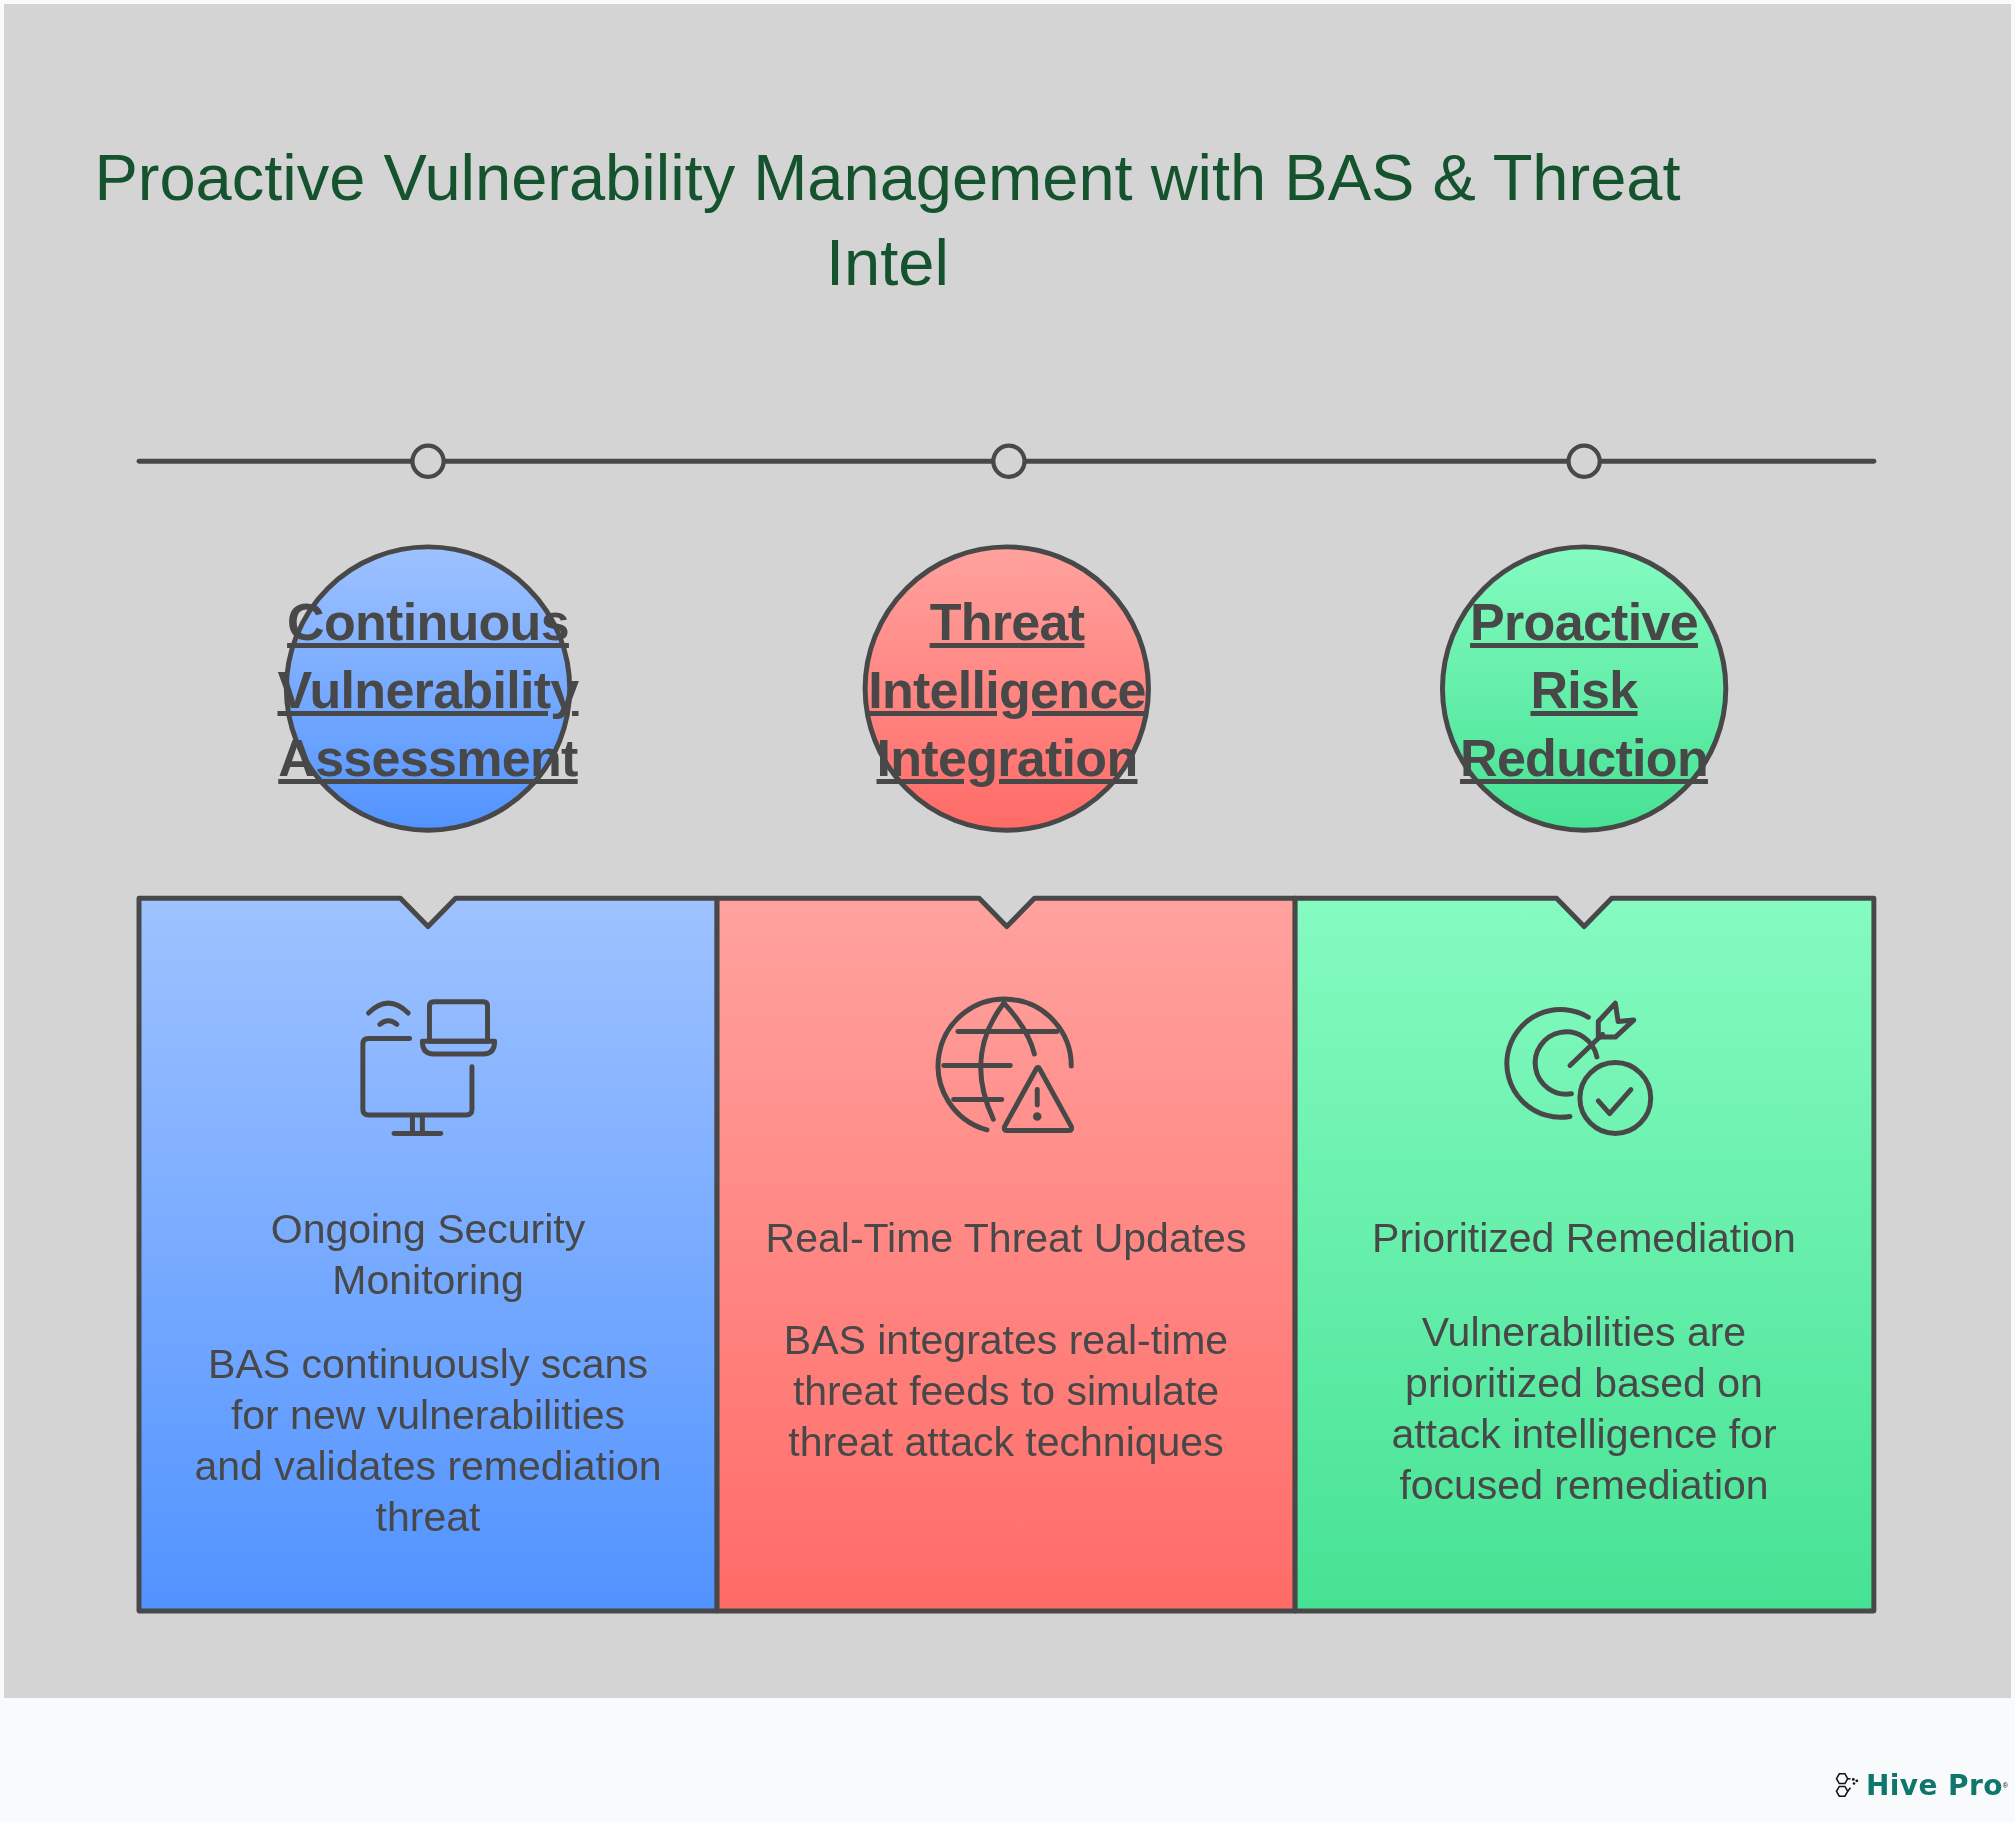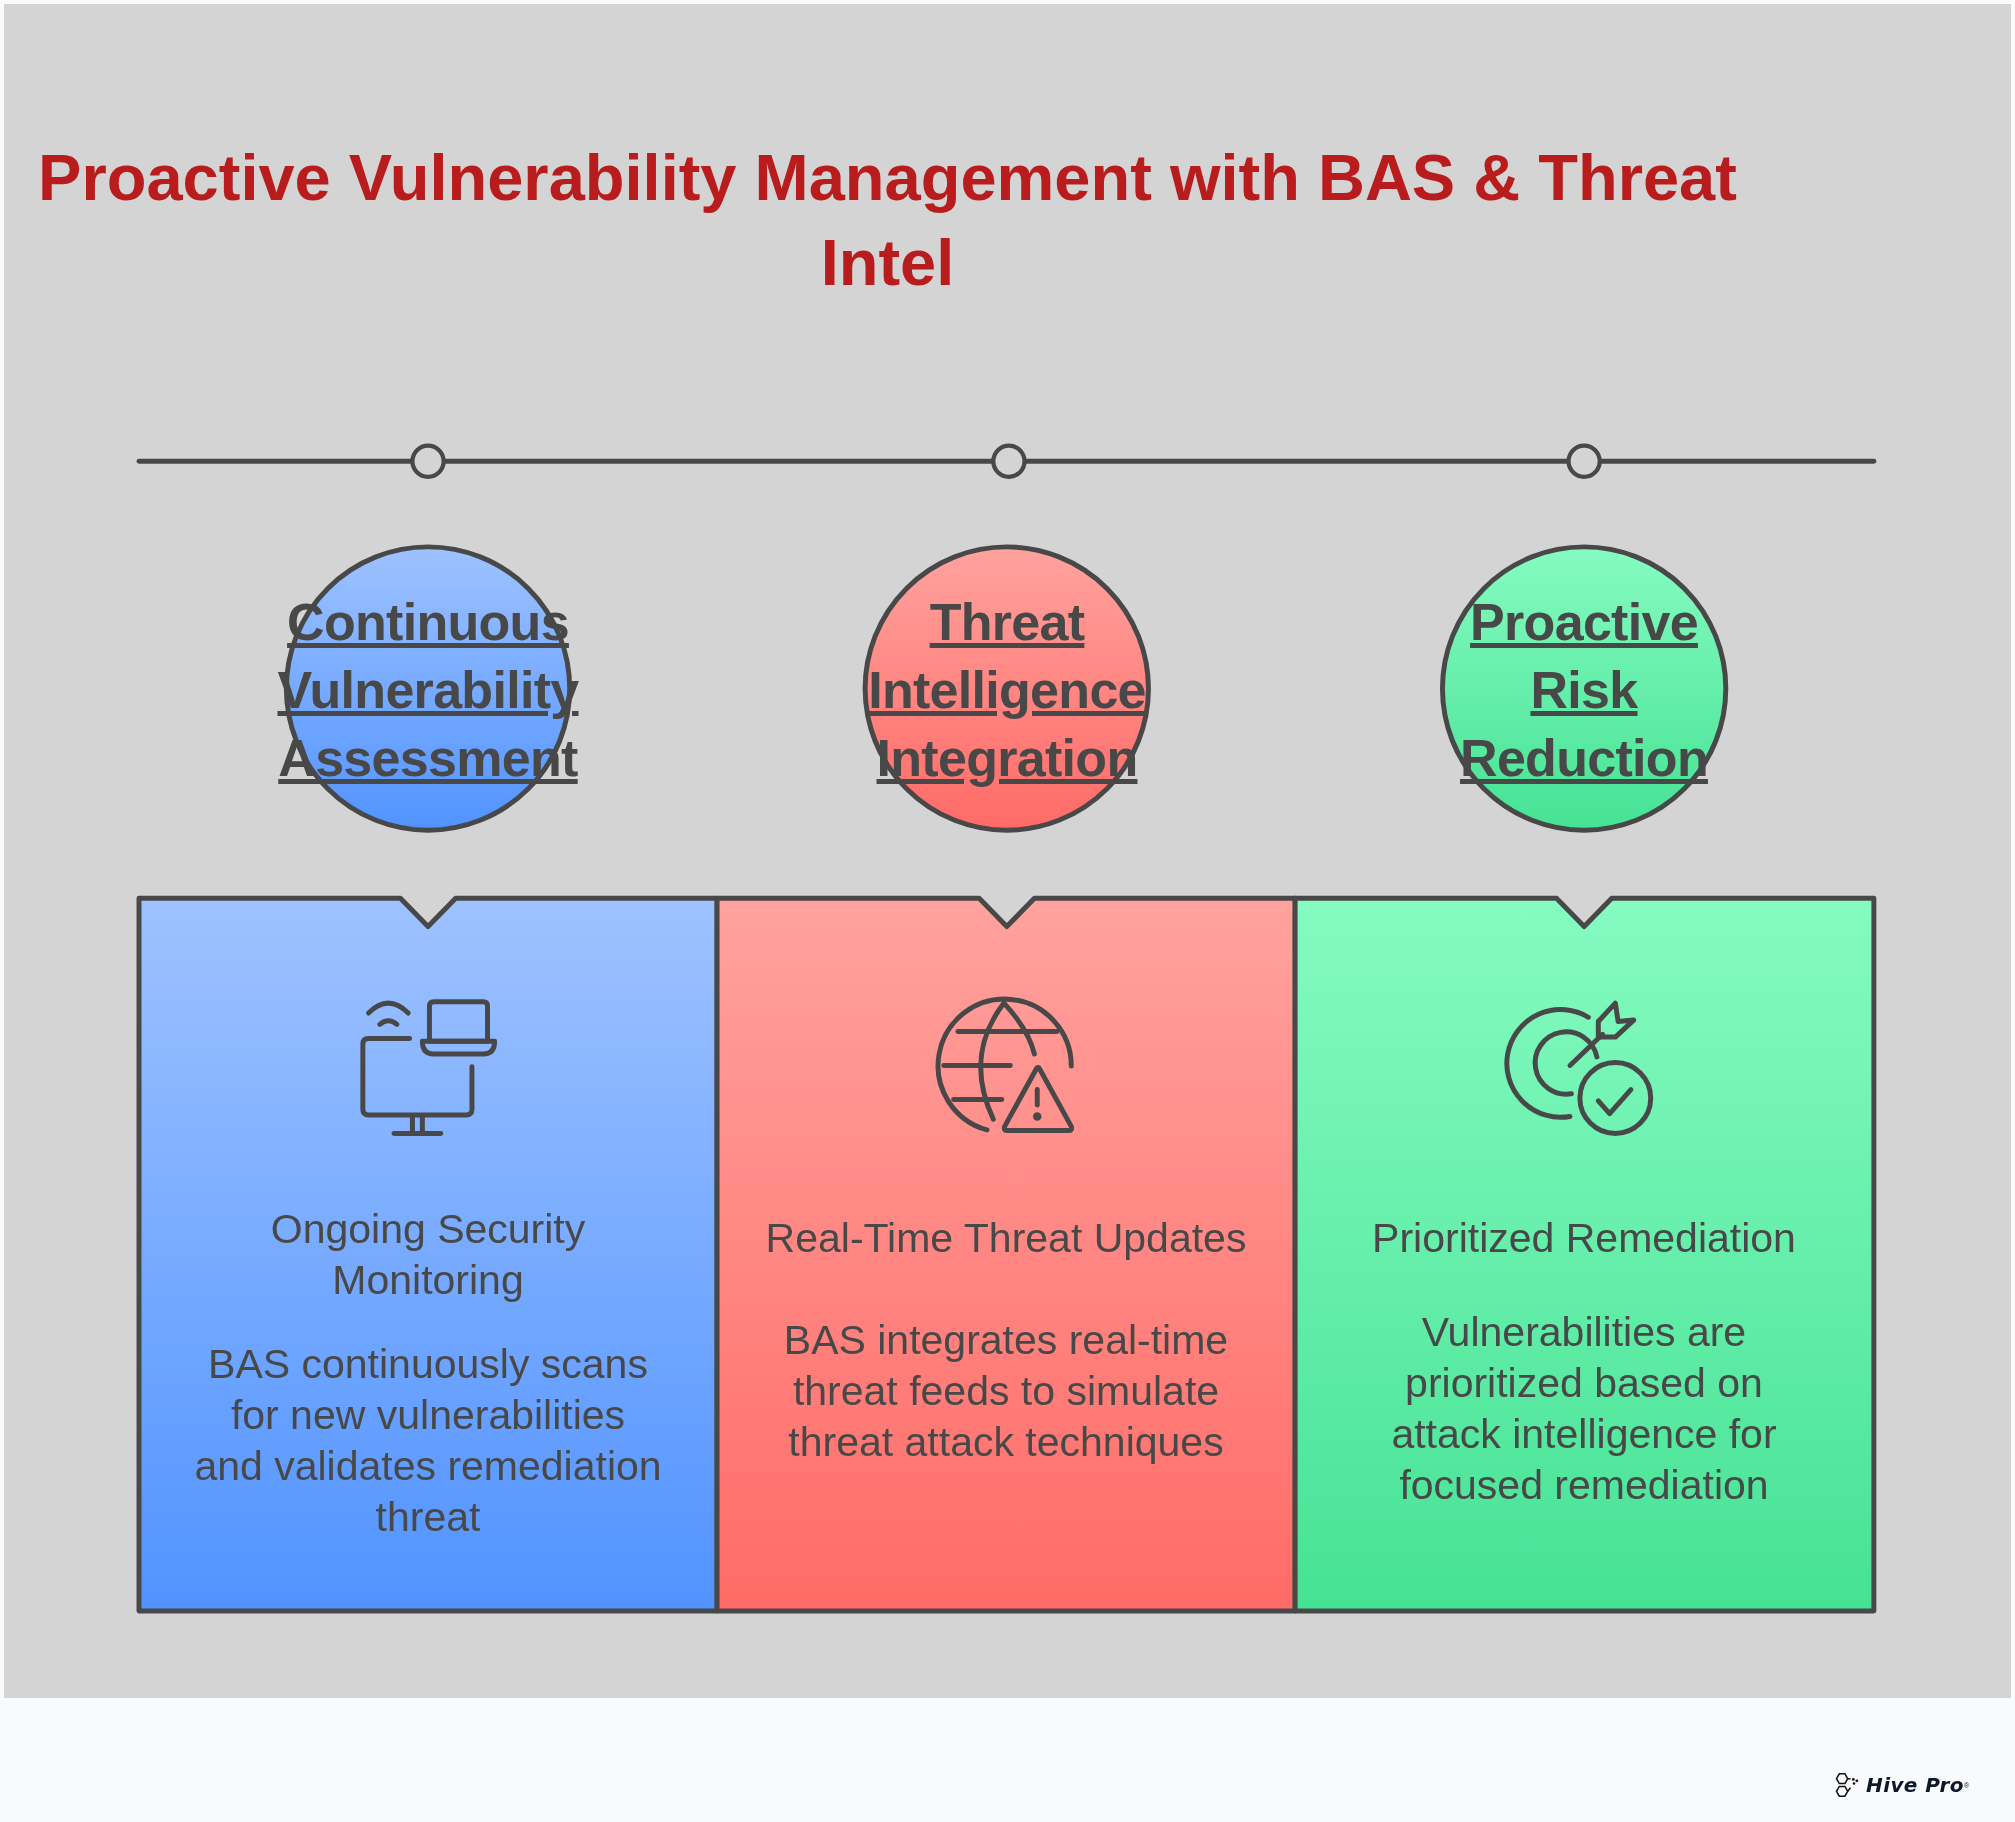--- a/index.html
+++ b/index.html
@@ -1,30 +1,30 @@
 <!DOCTYPE html>
 <html style="font-size:11.3px"><head>
 <meta charset="utf-8">
 <style>
   html, body { margin:0; padding:0; }
   body { width:2015px; height:1822px; background:#f9fafb; position:relative; overflow:hidden;
          font-family:"Liberation Sans", "DejaVu Sans", sans-serif; color:#484848; }
   .panel { position:absolute; left:3.5px; top:3.5px; width:2007px; height:1694px; background:#d4d4d4; }
   .title { position:absolute; left:0; top:135px; width:1775px; text-align:center;
-           font-weight:700; font-size:65px; line-height:85px; color:#b91c1c; }
+           font-weight:400; font-size:65px; line-height:85px; color:#14532d; }
   .title span { display:block; }
   svg.overlay { position:absolute; left:0; top:0; }
   .circle-label { position:absolute; width:368px; text-align:center; font-weight:700;
                   font-size:52px; line-height:68px; color:#484848; letter-spacing:-0.7px; }
   .circle-label span { display:block;text-decoration:underline; }
   .box-text { position:absolute; width:538px; text-align:center; color:#484848; }
   .box-heading { font-size:41px; line-height:51px; }
   .box-desc { font-size:41px; line-height:51px; margin-top:43px; }
   .logo { position:absolute; left:1835px; top:1771px; height:28px; display:flex; align-items:center; }
-  .logo-text { font-family:"DejaVu Sans", sans-serif; font-weight:700; font-size:20px; color:#0f172a; letter-spacing:0.4px;font-style:italic; }
+  .logo-text { font-family:"DejaVu Sans", sans-serif; font-weight:700; font-size:28px; color:#0f766e; letter-spacing:0.4px; }
   .logo-reg { font-size:7px; vertical-align:top; color:#111; }
 </style>
 </head>
 <body>
 
 <div class="panel"></div>
 
 <div class="title">
   <span>Proactive Vulnerability Management with BAS &amp; Threat</span>
   <span>Intel</span>

